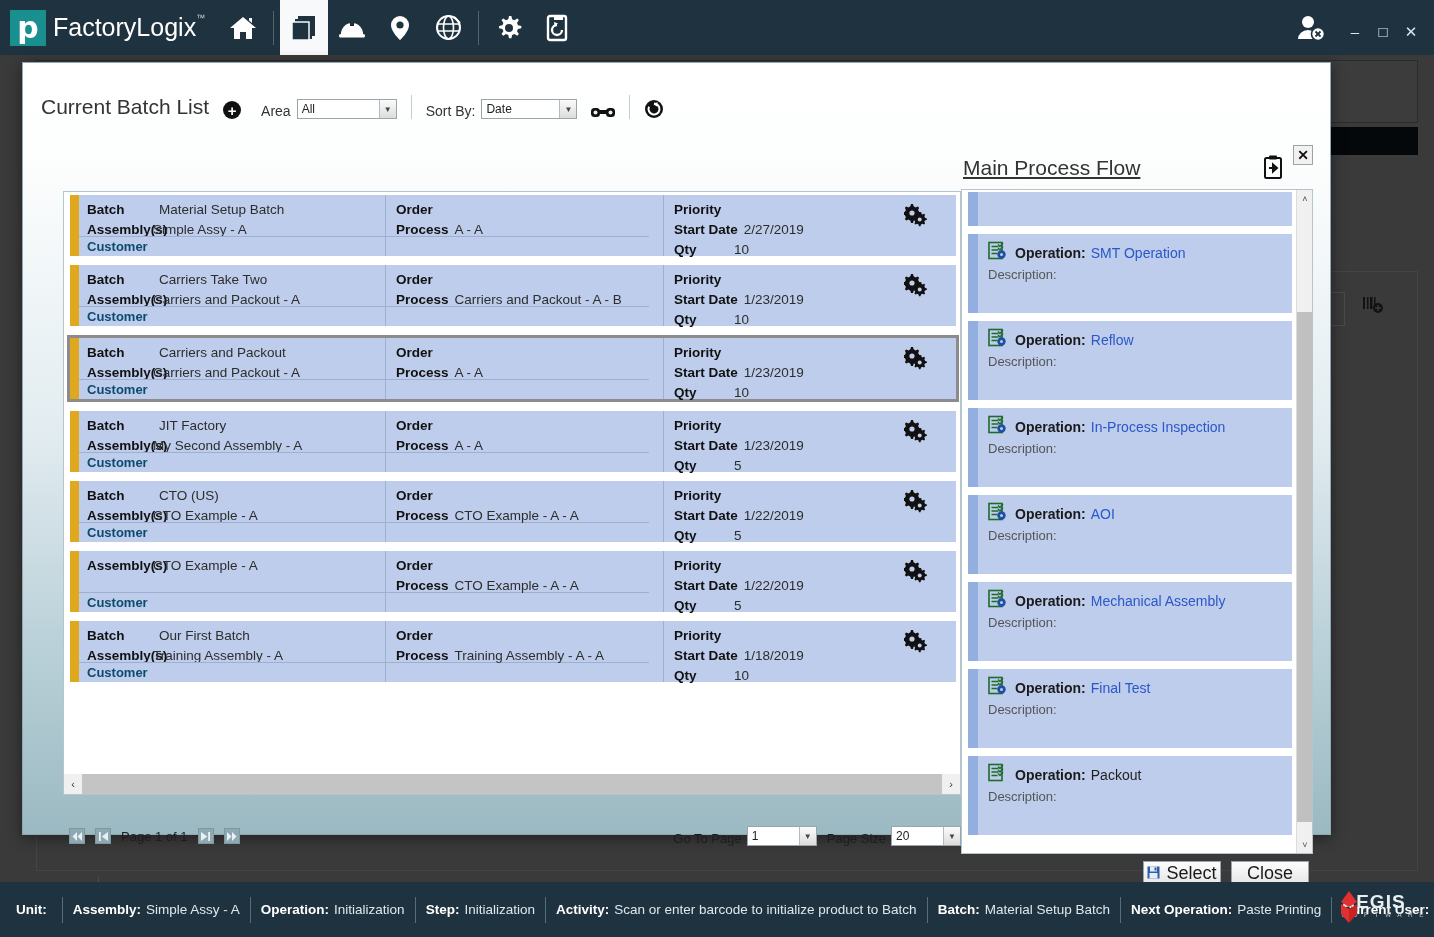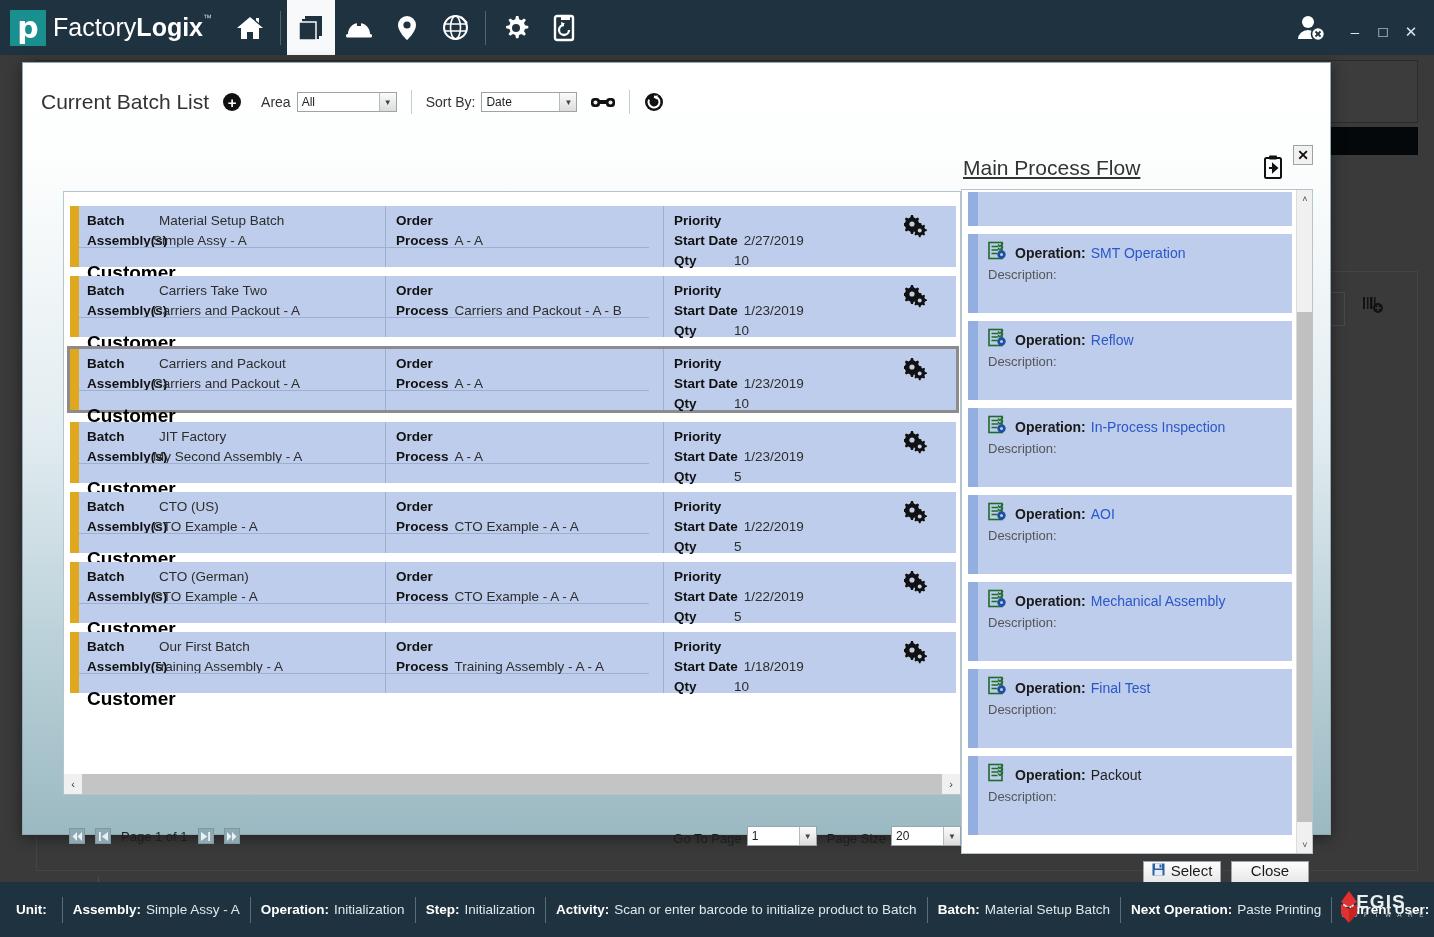--- a/index.html
+++ b/index.html
@@ -20,21 +20,21 @@
   .logo-box {
     width: 36px; height: 36px; background: #1a8f8f;
     display: flex; align-items: center; justify-content: center;
     color: #ffffff; font-size: 30px; font-weight: bold; line-height: 1;
     font-family: "DejaVu Sans", sans-serif;
   }
   .logo-text {
     color: #ffffff; font-size: 25px; margin-left: 7px;
     letter-spacing: 0px; font-family: "Liberation Sans", sans-serif;
   }
-  .logo-text b { font-weight: bold; }
+  .logo-text b { font-weight: normal; }
   .logo-tm { font-size: 9px; vertical-align: top; color: #cfd8dd; }
 
   .nav-icons { display: flex; align-items: center; height: 55px; margin-left: 14px; }
   .nav-icon {
     width: 48px; height: 55px;
     display: flex; align-items: center; justify-content: center;
     color: #ffffff;
   }
   .nav-icon.active { background: #f7f9fa; color: #1e333f; }
   .nav-sep { width: 1px; height: 34px; background: #51646f; margin: 0 6px; }
@@ -83,21 +83,21 @@
     position: absolute; left: 22px; top: 62px;
     width: 1309px; height: 773px;
     background: linear-gradient(to bottom, #ffffff 0%, #fdfefe 12%, #e2ecf0 48%, #b9d0d8 76%, #9bb9c2 100%);
     border: 1px solid #8fa8b2;
     box-shadow: 0 3px 14px rgba(0,0,0,0.45);
   }
 
   
   .batch-header {
     position: absolute; left: 18px; top: 22px;
-    display: flex; align-items: center; height: 34px;
+    display: flex; align-items: flex-end; height: 34px;
   }
   .batch-title {
     font-size: 21px; color: #333333; font-weight: normal;
     font-family: "Liberation Sans", sans-serif;
   }
   .plus-circle {
     width: 18px; height: 18px; border-radius: 50%;
     background: #111; color:#fff; margin-left: 14px;
     display:flex; align-items:center; justify-content:center;
     font-size: 15px; font-weight: bold; line-height: 1;
@@ -127,38 +127,38 @@
     width: 898px; height: 604px;
     background: #ffffff; border: 1px solid #b6c4cb;
     overflow: hidden;
   }
   .batch-rows { position:absolute; left:0; top:0; width:898px; }
 
   .batch-row {
     position: relative; height: 61px; margin: 0 6px 9px 6px;
     background: #bdcdeb; display: flex;
   }
-  .batch-row.first { margin-top: 14px; }
+  .batch-row.first { margin-top: 3px; }
   .batch-row.selected {
     border: 3px solid #8c8c8c; height: 67px; margin-left:3px; margin-right:3px;
     background: #bdcdeb;
   }
   .row-stripe { width: 9px; background: #e0a81e; flex: 0 0 9px; }
   .row-inner { flex: 1; display: flex; position: relative; }
 
   .col-left { width: 306px; position: relative; padding: 5px 0 0 8px; }
   .col-mid  { width: 278px; position: relative; padding: 5px 0 0 10px; border-left: 1px solid #9eb0d0; }
   .col-right{ flex: 1; position: relative; padding: 5px 0 0 10px; border-left: 1px solid #9eb0d0; }
 
   .fld { font-size: 13.5px; line-height: 20px; white-space: nowrap; color: #1b1b1b; }
   .fld .k { font-weight: bold; color: #111; }
   .fld .v { color: #2d2d2d; margin-left: 6px; }
   .lbl-w { display:inline-block; width: 66px; font-weight: bold; color:#111; }
   .lbl-w2 { display:inline-block; width: 48px; font-weight: bold; color:#111; }
-  .cust-line { position:absolute; left: 8px; top: 56px; font-size: 19px; font-weight:bold; color:#000000; }
+  .cust-line { position:absolute; left: 8px; top: 44px; font-size: 13px; font-weight:bold; color:#0c4a6e; }
   .col-left .wide-divider { position:absolute; left:0px; width: 570px; top:41px; height:1px; background:#9eb0d0; }
 
   .gear-btn { position: absolute; right: 26px; top: 9px; }
 
   
   .hscroll {
     position:absolute; left:0; bottom:0; width: 896px; height: 20px;
     background: #c4c4c4; display:flex; align-items:center; justify-content:space-between;
   }
   .hscroll-btn {
@@ -220,22 +220,22 @@
   }
   .vs-arrow.bot { position:absolute; bottom:0; left:0; }
   .vs-thumb {
     position:absolute; left:0; top: 122px; width: 16px; height: 510px; background: #c0c0c0;
   }
 
   
   .btn {
     height: 24px; min-width: 78px; border: 1px solid #9aa4ab;
     background: linear-gradient(to bottom,#fdfdfd,#e6e6e6);
-    font-size: 15px; color:#1a1a1a;
-    display:flex; align-items:flex-start; justify-content:center; gap:6px;
+    font-size: 18px; color:#1a1a1a;
+    display:flex; align-items:flex-end; justify-content:center; gap:6px;
   }
   .modal-footer {
     position:absolute; left: 1120px; top: 798px; display:flex; gap: 10px;
   }
 
   
   .statusbar {
     position:absolute; left:0; top: 882px; width: 1434px; height: 55px;
     background: #1e333f; display:flex; align-items:center; padding-left: 6px;
   }
@@ -530,21 +530,20 @@
                   </g>
                   <circle cx="15.7" cy="15.5" r="2" fill="#bdcdeb"></circle>
                 </svg></div>
             </div>
           </div>
         </div>
         <div class="batch-row">
           <div class="row-stripe"></div>
           <div class="row-inner">
             <div class="col-left">
-              <div class="fld"><span class="lbl-w">Batch</span><span class="v">CTO (German)</span></div>
               <div class="fld"><span class="lbl-w">Assembly(s)</span><span class="v" style="margin-left:0">CTO Example - A</span></div>
               <div class="wide-divider"></div>
               <div class="cust-line"><span>Customer</span> <span style="font-weight:normal"></span></div>
             </div>
             <div class="col-mid">
               <div class="fld"><span class="k">Order</span><span class="v"></span></div>
               <div class="fld"><span class="k">Process</span><span class="v">CTO Example - A - A</span></div>
             </div>
             <div class="col-right">
               <div class="fld"><span class="k">Priority</span><span class="v"></span></div>

